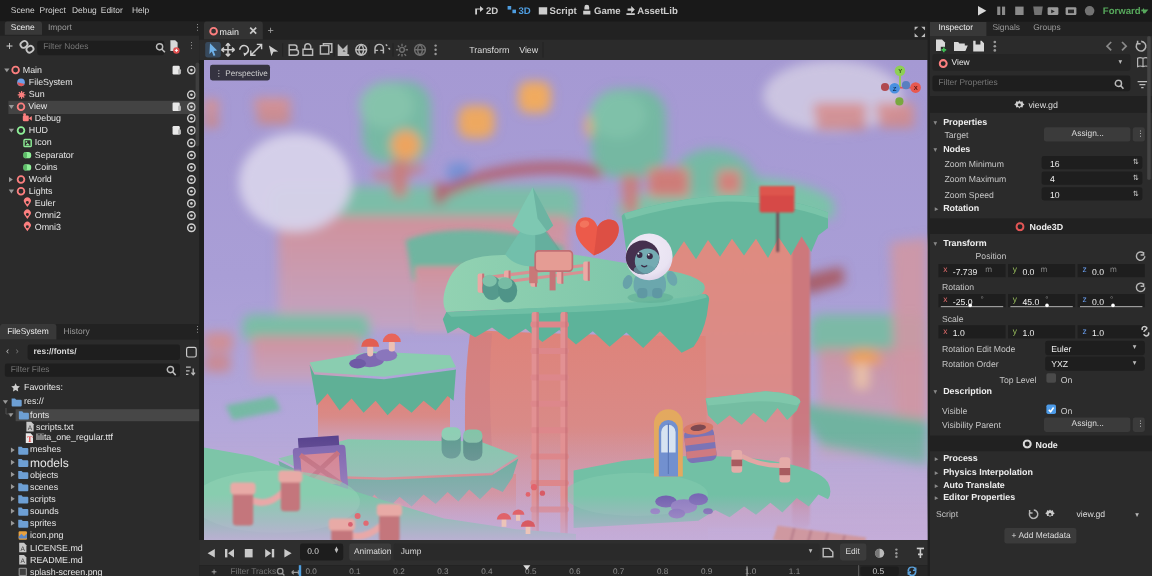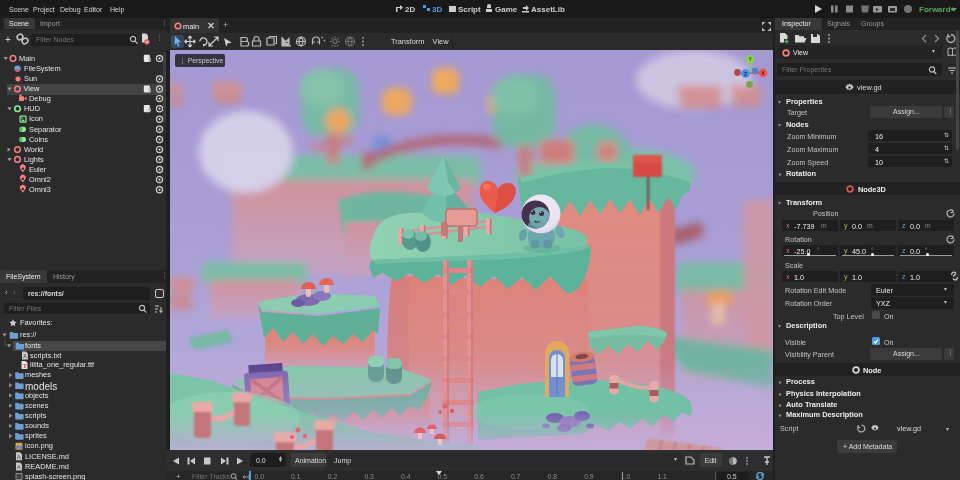--- a/index.html
+++ b/index.html
@@ -801,21 +801,21 @@
       <circle cx="4" cy="4" r="2.9" fill="none" stroke="#d8d8d8" stroke-width="1.7"></circle>
     </svg>
 <div class="abs tx hdr" style="left:863px;top:365.5px;font-size:7.4px;">Node</div>
 <div class="abs tri" style="left:779px;top:378px;">▸</div>
     <div class="abs tx hdr" style="left:786px;top:377px;font-size:7.4px;">Process</div>
 <div class="abs tri" style="left:779px;top:390px;">▸</div>
     <div class="abs tx hdr" style="left:786px;top:389px;font-size:7.4px;">Physics Interpolation</div>
 <div class="abs tri" style="left:779px;top:401px;">▸</div>
     <div class="abs tx hdr" style="left:786px;top:400px;font-size:7.4px;">Auto Translate</div>
 <div class="abs tri" style="left:779px;top:411px;">▸</div>
-    <div class="abs tx hdr" style="left:786px;top:410px;font-size:7.4px;">Maximum Description</div>
+    <div class="abs tx hdr" style="left:786px;top:410px;font-size:7.4px;">Editor Properties</div>
 <div class="abs tx" style="left:780px;top:424px;font-size:7.2px;color:#c5c5c5;">Script</div>
 <svg class="abs" style="left:855px;top:424px" width="26" height="9" viewBox="0 0 26 9">
       <path d="M6.5 1 a3.5 3.5 0 1 1 -3 1.4 M3 1 v2.5 h2.5" fill="none" stroke="#b5b5b5" stroke-width="1.2"></path>
       <path d="M20 0.5 l.9 1.2 1.5 -.4 .4 1.5 1.2 .9 -1.2 .9 -.4 1.5 -1.5 -.4 -.9 1.2 -.9 -1.2 -1.5 .4 -.4 -1.5 -1.2 -.9 1.2 -.9 .4 -1.5 1.5 .4 z" fill="#ccc"></path>
       <circle cx="20" cy="4.6" r="1.1" fill="#2b2b2b"></circle>
     </svg>
 <div class="abs tx" style="left:897px;top:424px;font-size:7.2px;color:#ddd;">view.gd</div>
 <div class="abs tx" style="left:946px;top:424.5px;font-size:6px;color:#bbb;">▾</div>
 <div class="abs btn" style="left:837px;top:440px;width:60px;height:13px;"></div>
 <div class="abs tx" style="left:843px;top:442.5px;font-size:7px;color:#ddd;">+ Add Metadata</div>

